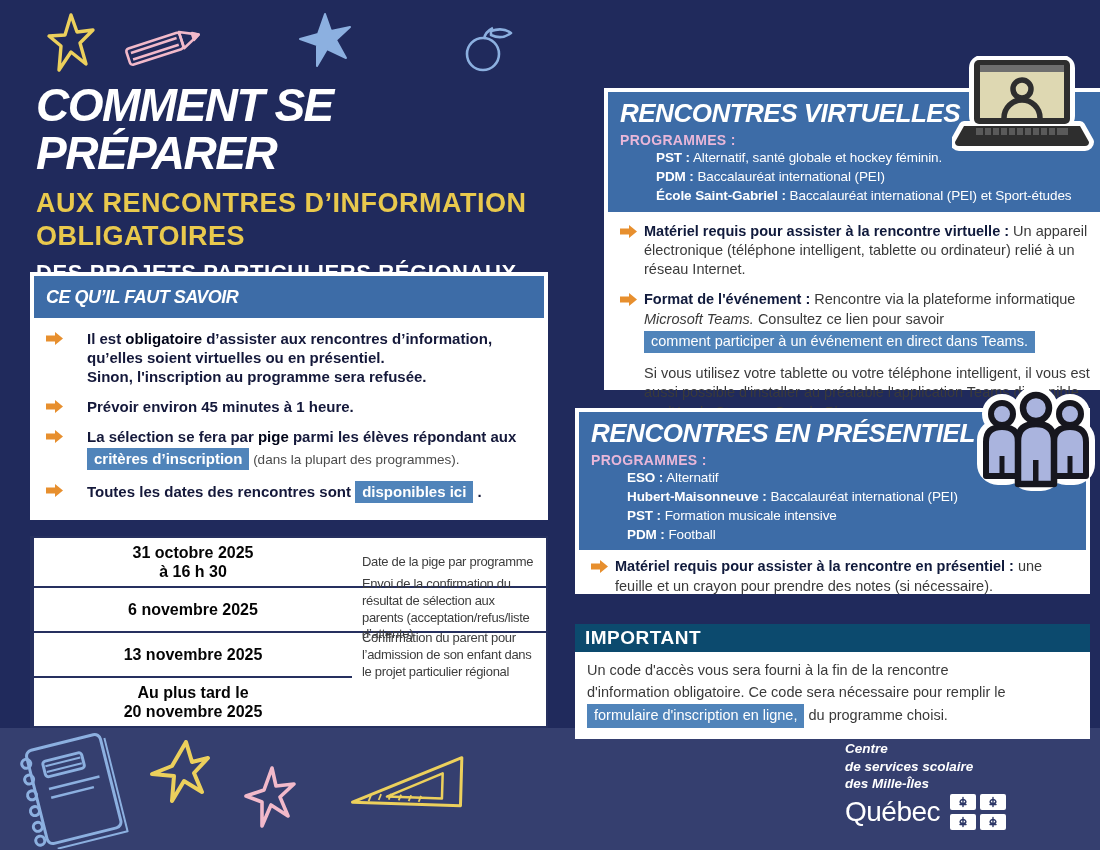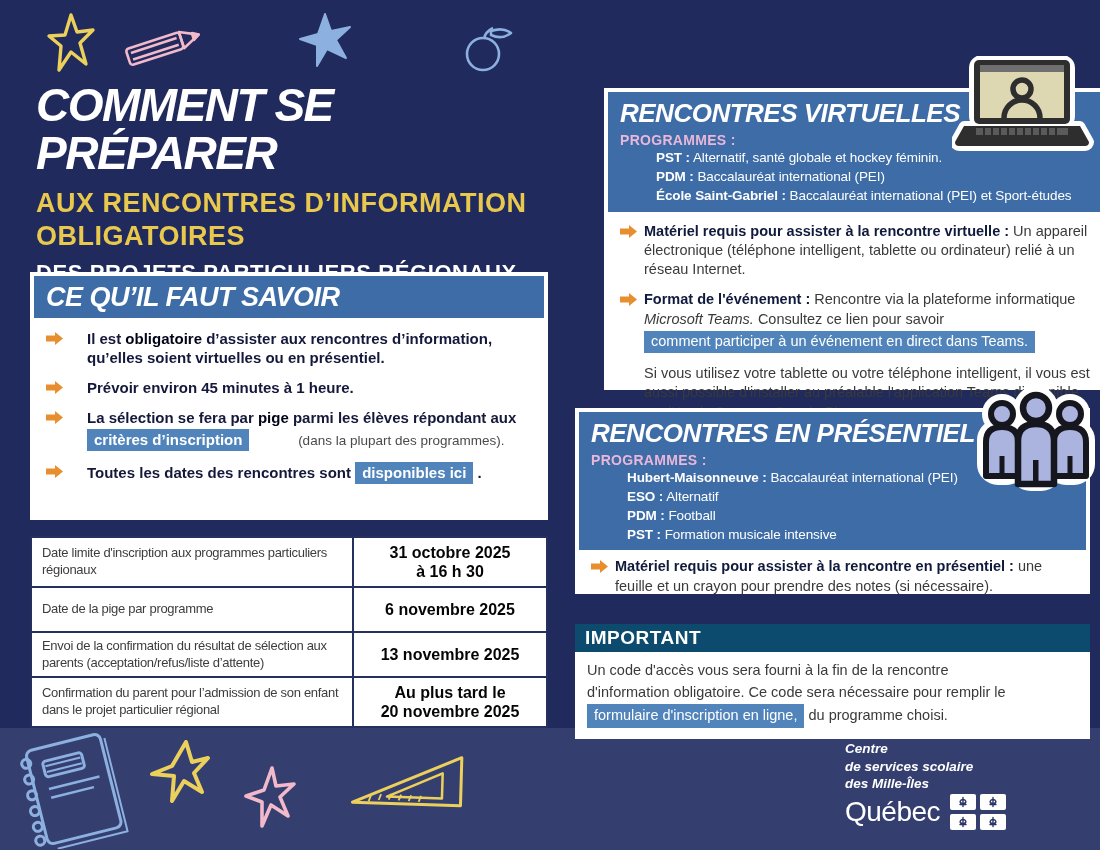--- a/index.html
+++ b/index.html
@@ -13,30 +13,30 @@
   .title-main { font-size:46px; font-weight:bold; font-style:italic; color:#ffffff; letter-spacing:-1.5px; line-height:1.04; }
   .title-yellow { margin-top:9px; font-size:27px; font-weight:bold; color:#e9c94d; letter-spacing:.5px; line-height:1.22; }
   .title-sub { margin-top:7px; font-size:22px; font-weight:bold; color:#ffffff; letter-spacing:.6px; }
   .title-subsub { margin-top:5px; font-size:16.5px; font-weight:bold; color:#ffffff; letter-spacing:.3px; }
 
   
   .card { position:absolute; background:#ffffff; border:4px solid #ffffff; }
   .blue-head { background:#3d6ca7; }
   .savoir-card { left:30px; top:272px; width:518px; height:248px; }
   .savoir-card .blue-head { height:42px; display:flex; align-items:center; padding-left:12px; }
-  .head-title { font-size:27px; font-weight:bold; font-style:italic; color:#ffffff; letter-spacing:-.5px; white-space:nowrap; }
+  .head-title { font-size:18px; font-weight:bold; font-style:italic; color:#ffffff; letter-spacing:-.5px; white-space:nowrap; }
   .savoir-body { padding:11px 12px 8px 12px; }
   .bullet { display:flex; gap:24px; margin-bottom:11px; }
   .bullet:last-child { margin-bottom:0; }
   .arrow-ic { flex:0 0 auto; margin-top:3px; }
   .sb-text { font-size:15px; font-weight:bold; color:#14183a; line-height:1.27; }
   .sb-line { white-space:nowrap; }
   .xbold { font-weight:bold; color:#000417; }
   .chip { background:#5084ba; color:#ffffff; font-weight:bold; padding:1px 7px 2px 7px; display:inline-block; }
-  .paren { font-weight:normal; font-size:13.5px; color:#4a4a4a;padding-left:45px; }
+  .paren { font-weight:normal; font-size:13.5px; color:#4a4a4a; }
 
   
   .dates-table { position:absolute; left:30px; top:536px; width:518px; height:192px; background:#ffffff;
                  border:2px solid #26305f; display:grid; grid-template-columns:320px 1fr; grid-template-rows:50px 45px 45px 1fr; }
   .tcell { border-bottom:2px solid #26305f; display:flex; align-items:center; }
   .trow-last { border-bottom:none; }
   .tlabel { padding:4px 8px 4px 10px; font-size:13px; letter-spacing:-.3px; color:#3d3d3d; line-height:1.3; }
   .tvalue { border-left:2px solid #26305f; justify-content:center; text-align:center; font-size:16px; font-weight:bold; color:#050505; line-height:1.2; flex-direction:column; }
 
   
@@ -116,20 +116,21 @@
       <h2 class="head-title">CE QU’IL FAUT SAVOIR</h2>
     </div>
     <div class="savoir-body">
       <div class="bullet">
         <svg class="arrow-ic" width="17" height="13" viewBox="0 0 17 13">
             <path d="M0 3.5h9V0l8 6.5-8 6.5V9.5H0z" fill="#e78f2e"></path>
           </svg>
         <div class="sb-text">
           <div class="sb-line"><span>Il est </span><span class="xbold">obligatoire</span><span> d’assister aux rencontres d’information,</span></div>
           <div class="sb-line">qu’elles soient virtuelles ou en présentiel.</div>
+          <div class="sb-line">Sinon, l'inscription au programme sera refusée.</div>
         </div>
       </div>
       <div class="bullet">
         <svg class="arrow-ic" width="17" height="13" viewBox="0 0 17 13">
             <path d="M0 3.5h9V0l8 6.5-8 6.5V9.5H0z" fill="#e78f2e"></path>
           </svg>
         <div class="sb-text">
             <div class="sb-line">Prévoir environ 45 minutes à 1 heure.</div>
           </div>
       </div>
@@ -147,21 +148,20 @@
             <path d="M0 3.5h9V0l8 6.5-8 6.5V9.5H0z" fill="#e78f2e"></path>
           </svg>
         <div class="sb-text">
             <div class="sb-line"><span>Toutes les dates des rencontres sont </span><span class="chip">disponibles ici</span><span> .</span></div>
           </div>
       </div>
     </div>
   </section>
 
   <div class="dates-table">
-    <div class="tcell tlabel">Date limite d'inscription aux programmes particuliers régionaux</div>
     <div class="tcell tvalue">
         <div>31 octobre 2025</div>
         <div>à 16 h 30</div>
       </div>
     <div class="tcell tlabel">Date de la pige par programme</div>
     <div class="tcell tvalue">
         <div>6 novembre 2025</div>
       </div>
     <div class="tcell tlabel">Envoi de la confirmation du résultat de sélection aux parents (acceptation/refus/liste d’attente)</div>
     <div class="tcell tvalue">
@@ -226,24 +226,24 @@
         <line x1="88" y1="72" x2="88" y2="79"></line>
         <line x1="96" y1="72" x2="96" y2="79"></line>
         <line x1="104" y1="72" x2="104" y2="79"></line>
       </g>
   </svg>
 
   <section class="card pres-card">
     <div class="blue-head rc-head">
       <h2 class="rc-title">RENCONTRES EN PRÉSENTIEL</h2>
       <div class="prog-label">PROGRAMMES :</div>
+      <div class="prog-item"><span class="prog-school">ESO :</span><span> Alternatif</span></div>
       <div class="prog-item"><span class="prog-school">Hubert-Maisonneuve :</span><span> Baccalauréat international (PEI)</span></div>
-      <div class="prog-item"><span class="prog-school">ESO :</span><span> Alternatif</span></div>
+      <div class="prog-item"><span class="prog-school">PST :</span><span> Formation musicale intensive</span></div>
       <div class="prog-item"><span class="prog-school">PDM :</span><span> Football</span></div>
-      <div class="prog-item"><span class="prog-school">PST :</span><span> Formation musicale intensive</span></div>
     </div>
     <div class="rc-body" style="padding-top:7px">
       <div class="rc-bullet">
         <svg class="arrow-ic" width="17" height="13" viewBox="0 0 17 13">
             <path d="M0 3.5h9V0l8 6.5-8 6.5V9.5H0z" fill="#e78f2e"></path>
           </svg>
         <div class="rc-text"><span class="rc-lead">Matériel requis pour assister à la rencontre en présentiel :</span><span> une feuille et un crayon pour prendre des notes (si nécessaire).</span></div>
       </div>
     </div>
   </section>

